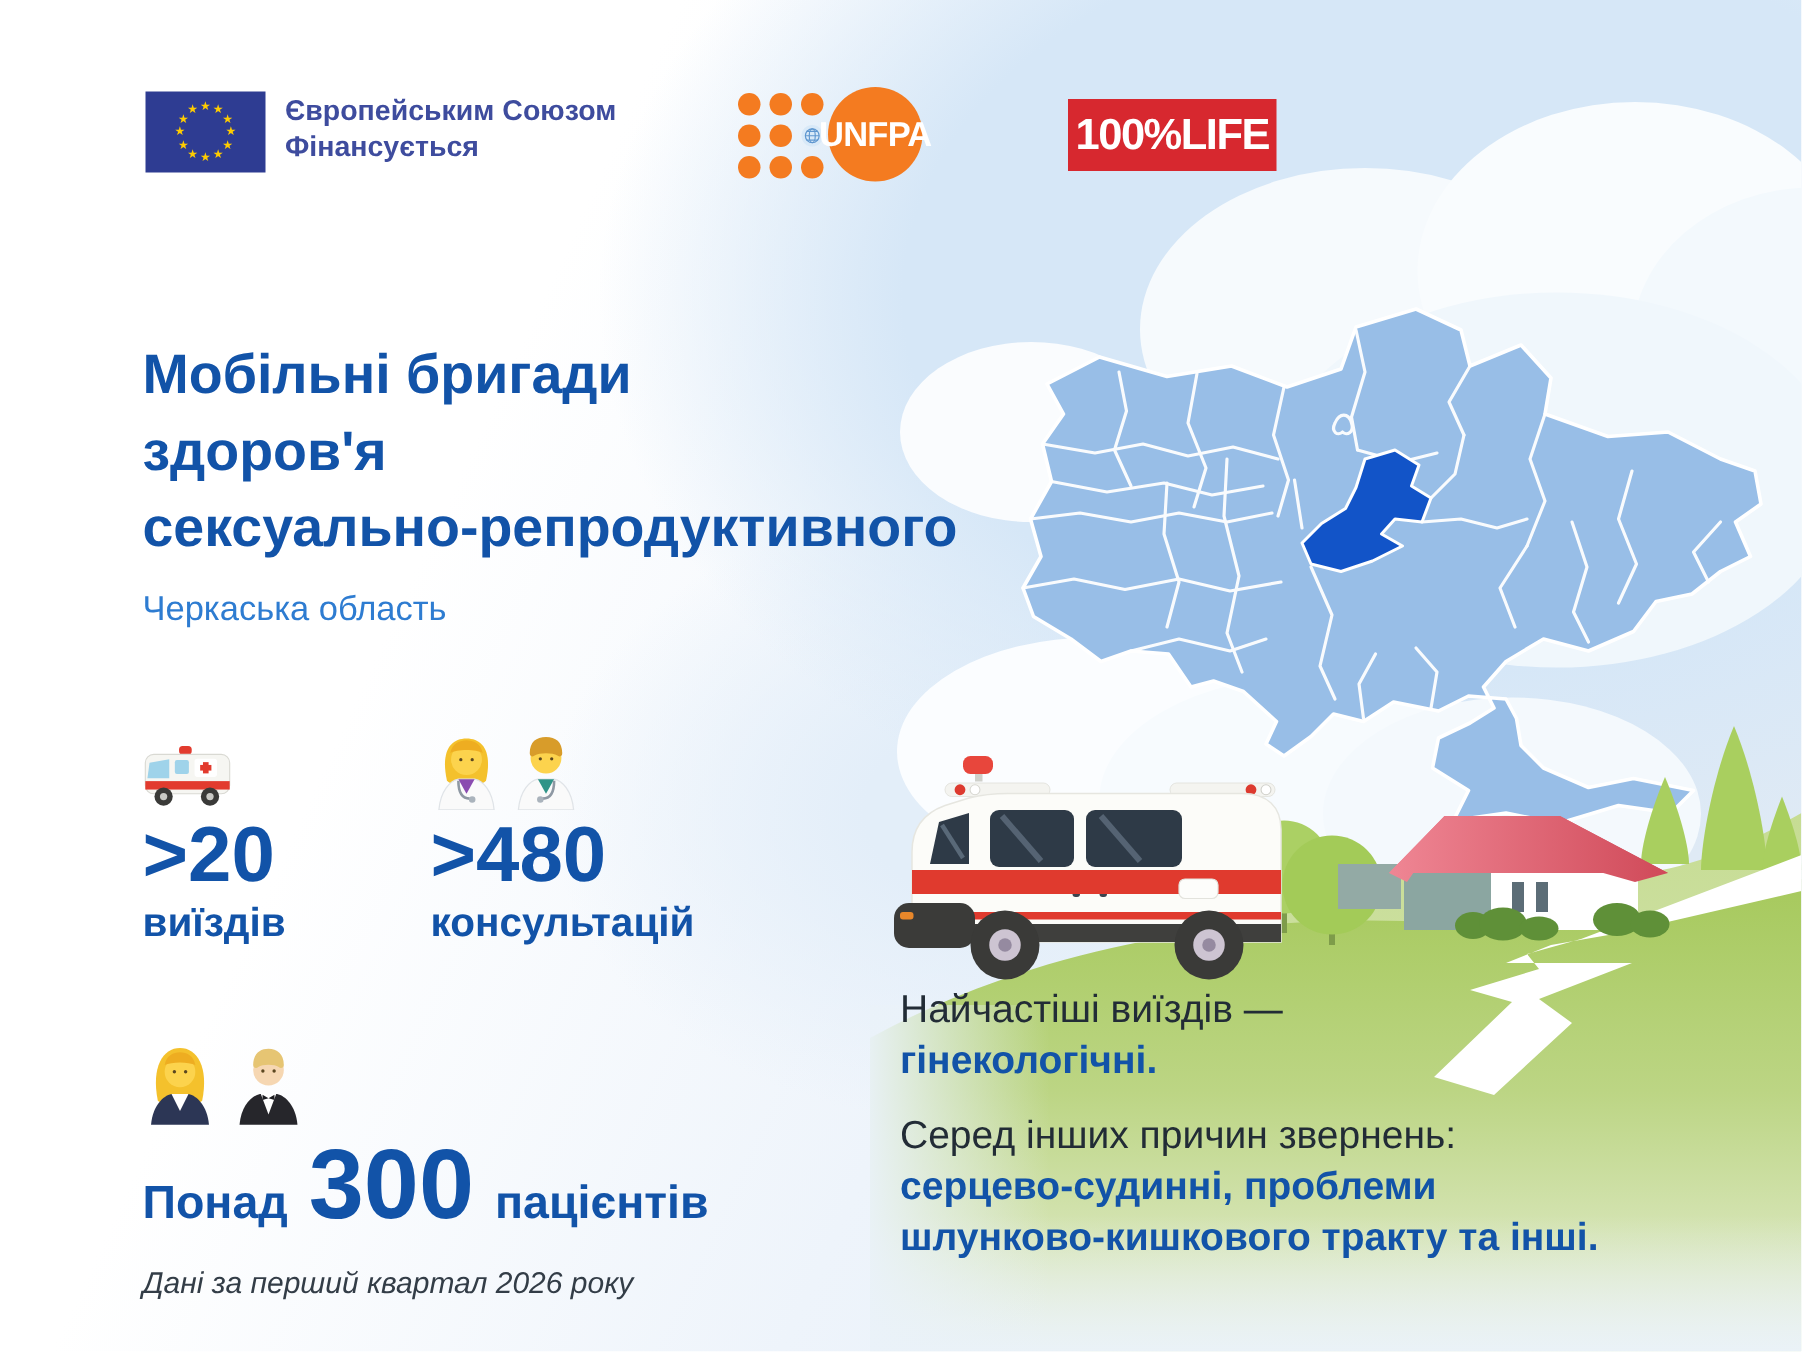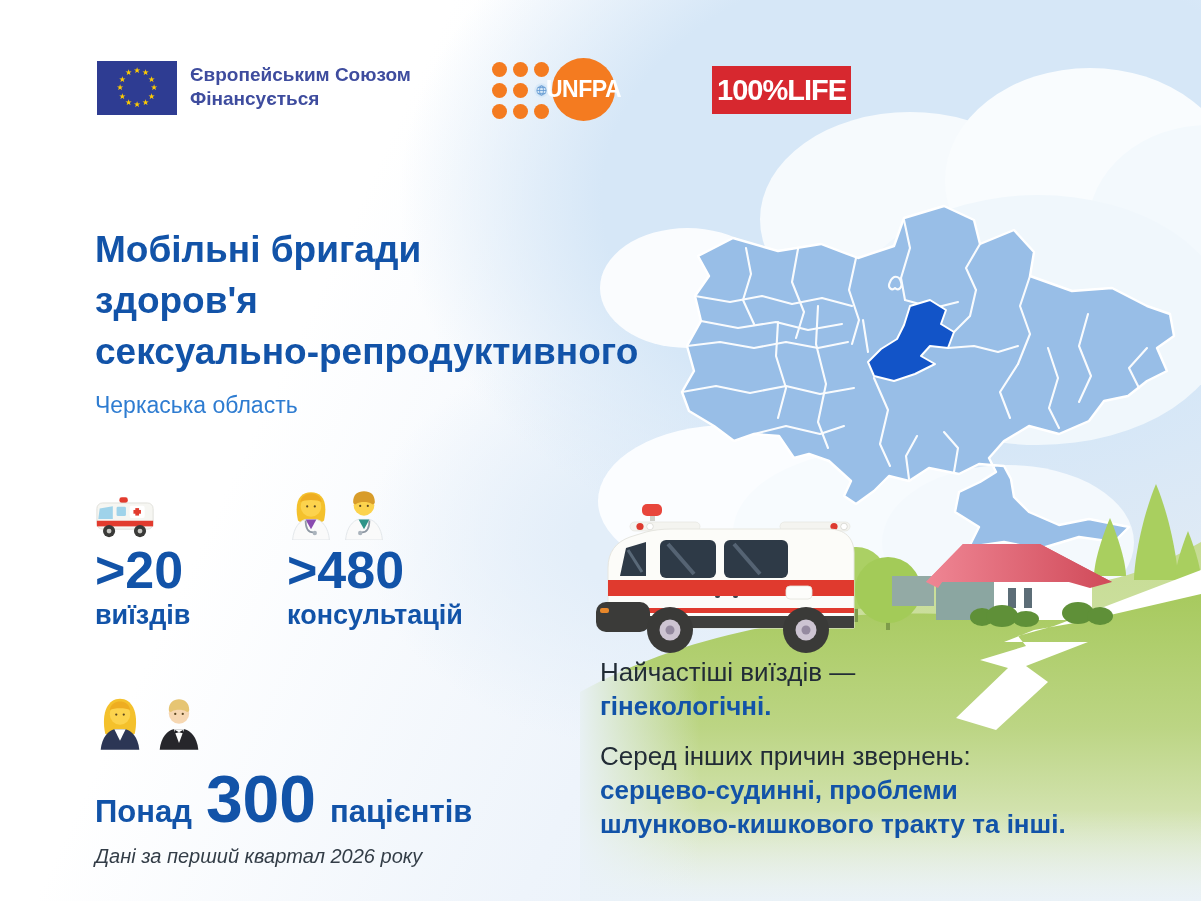--- a/index.html
+++ b/index.html
@@ -25,21 +25,21 @@
   .unfpa-circle{left:552px;top:58px;width:63px;height:63px;border-radius:50%;background:#f47b20;display:flex;align-items:center;justify-content:center;color:#fff;font-weight:bold;font-size:23px;letter-spacing:-0.5px;}
   .life{left:712px;top:66px;width:139px;height:48px;background:#d7282f;display:flex;align-items:center;justify-content:center;color:#fff;font-weight:700;font-size:29px;letter-spacing:-1px;}
   
   .title{left:95px;top:200px;font-size:37px;line-height:51px;font-weight:800;color:#1253a8;margin-top:24px;}
   .subtitle{font-size:23px;font-weight:400;color:#2e7cd1;margin-top:6px;line-height:44px;}
   
   .stat{display:flex;flex-direction:column;}
   .stat-icons{height:56px;display:flex;gap:5px;align-items:flex-end;}
   .stat-value{font-size:52px;line-height:60px;font-weight:800;color:#1253a8;}
   .stat-label{font-size:27px;line-height:31px;font-weight:bold;color:#1253a8;}
-  .patients-line{display:flex;align-items:baseline;gap:14px;margin-top:16px;color:#1253a8;}
+  .patients-line{display:flex;align-items:baseline;gap:14px;margin-top:6px;color:#1253a8;}
   .patients-side{font-size:31px;font-weight:800;}
   .patients-big{font-size:66px;font-weight:800;line-height:66px;}
   .footnote{left:95px;top:845px;font-size:20px;font-style:italic;color:#333d47;}
   
   .notes{left:600px;top:655px;width:490px;font-size:26px;line-height:34px;}
   .notes .dark{color:#222c36;font-weight:400;}
   .notes .blue{color:#1253a8;font-weight:bold;}
   .notes .para{margin-bottom:16px;}
   svg{display:block;}
 </style>

